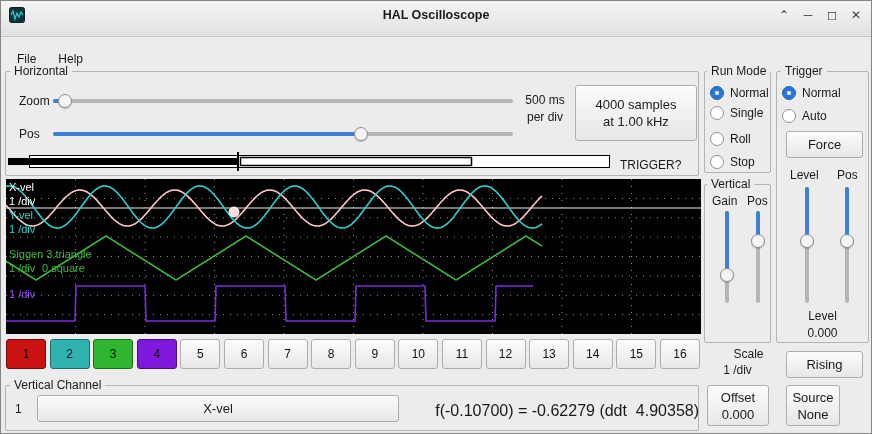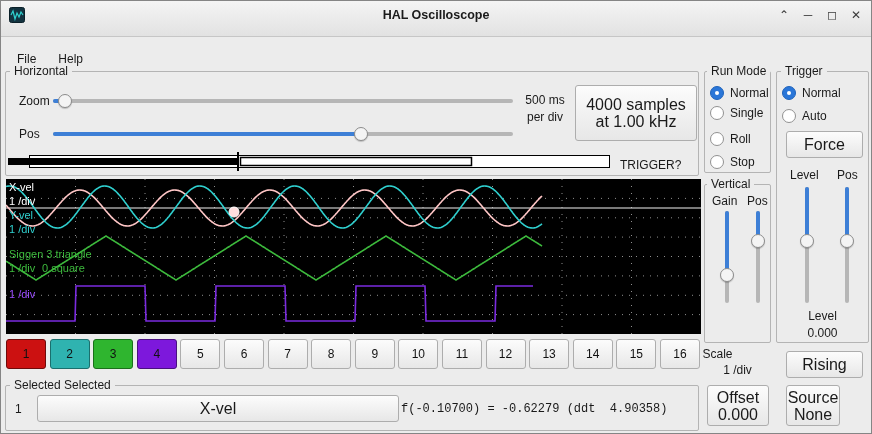--- a/index.html
+++ b/index.html
@@ -24,21 +24,21 @@
 
   
   .group-box { position:absolute; border:1px solid #b4b4b4; border-radius:2px; }
   .group-label { position:absolute; background:#ececec; padding:0 4px; white-space:nowrap; z-index:4; }
 
   .lbl { position:absolute; white-space:nowrap; }
   .lbl.center { text-align:center; }
 
   .btn { position:absolute; display:flex; align-items:center; justify-content:center;
          background:linear-gradient(#fcfcfc,#e7e7e7); border:1px solid #adadad; border-radius:3px;
-         font-size:16px; color:#1a1a1a; }
+         font-size:13px; color:#1a1a1a; }
   .btn.two-line { flex-direction:column; line-height:17px; }
 
   
   .hslider { position:absolute; height:16px; }
   .hgroove { position:absolute; left:0; right:0; top:6px; height:4px; background:#b6b6b6; border-radius:2px; }
   .hfill   { position:absolute; left:0; top:6px; height:4px; background:#3d7fd6; border-radius:2px; }
   .hhandle { position:absolute; top:1px; width:14px; height:14px; border-radius:50%;
              background:#f4f4f4; border:1px solid #8c8c8c; box-shadow:0 1px 1px rgba(0,0,0,.2); }
 
   
@@ -62,22 +62,22 @@
   #scope-labels { position:absolute; left:0; top:0; right:0; bottom:0; z-index:2; }
   .scope-label { position:absolute; font-size:11px; line-height:13px; white-space:nowrap; }
 
   
   .channels { position:absolute; left:5px; top:338px; width:694px; height:30px;
               display:flex; justify-content:space-between; }
   .ch-btn { width:40px; height:30px; border:1px solid #adadad; border-radius:3px;
             background:linear-gradient(#fcfcfc,#e7e7e7); font-size:12px; color:#111;
             display:flex; align-items:center; justify-content:center; }
 
-  .readout { position:absolute; font-family:Liberation Mono, monospace; font-size:12px;
-             white-space:pre; }
+  .readout { position:absolute; font-family:Liberation Sans, sans-serif; font-size:16px;
+             white-space:pre; text-align:right; }
   .overview { position:absolute; left:7px; top:151px; }
 </style>
 </head>
 <body>
 
 <div class="window">
 
   <div class="titlebar">
     <svg class="app-icon" viewBox="0 0 16 16">
       <rect x="0.5" y="0.5" width="15" height="15" rx="2" fill="#13323f" stroke="#0a1f28"></rect>
@@ -180,21 +180,21 @@
     <button class="ch-btn">10</button>
     <button class="ch-btn">11</button>
     <button class="ch-btn">12</button>
     <button class="ch-btn">13</button>
     <button class="ch-btn">14</button>
     <button class="ch-btn">15</button>
     <button class="ch-btn">16</button>
   </div>
 
   <div class="group-box" style="left:4px;top:384px;width:694px;height:46px"></div>
-  <span class="group-label" style="left:9px;top:377px">Selected Selected</span>
+  <span class="group-label" style="left:9px;top:377px">Vertical Channel</span>
   <span class="lbl" style="left:14px;top:401px">1</span>
   <div class="btn" style="left:36px;top:394px;width:362px;height:27px">X-vel</div>
   <div class="readout" style="left:400px;top:401px;width:298px">f(-0.10700) = -0.62279 (ddt  4.90358)</div>
 
   <div class="group-box" style="left:703px;top:70px;width:67px;height:102px"></div>
   <span class="group-label" style="left:706px;top:63px">Run Mode</span>
   <div class="radio-row" style="left:709px;top:85px">
     <span class="radio checked"></span>
     <span class="radio-label">Normal</span>
   </div>
@@ -251,20 +251,20 @@
   <div class="vslider" style="left:719px;top:210px;height:92px">
     <div class="vgroove"></div>
     <div class="vfill" style="height:64px"></div>
     <div class="vhandle" style="top:57px"></div>
   </div>
   <div class="vslider" style="left:750px;top:210px;height:92px">
     <div class="vgroove"></div>
     <div class="vfill" style="height:30px"></div>
     <div class="vhandle" style="top:23px"></div>
   </div>
-  <span class="lbl center" style="left:683px;top:346px;width:67px">Scale</span>
+  <span class="lbl center" style="left:714px;top:346px;width:67px">Scale</span>
   <span class="lbl center" style="left:703px;top:362px;width:67px">1 /div</span>
   <div class="btn two-line" style="left:706px;top:384px;width:62px;height:41px">
     <span>Offset</span>
     <span>0.000</span>
   </div>
 
 </div>
 
 </body></html>

